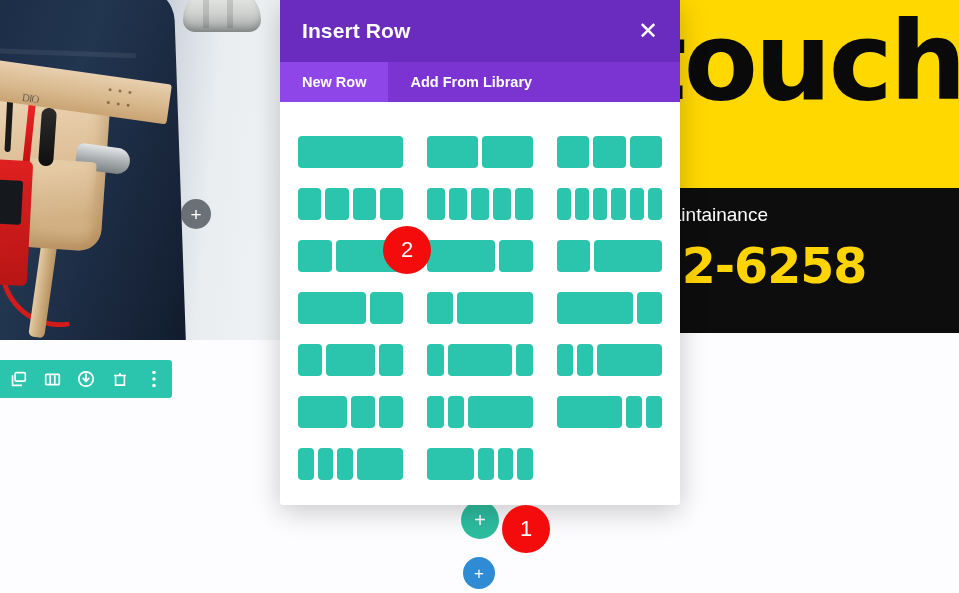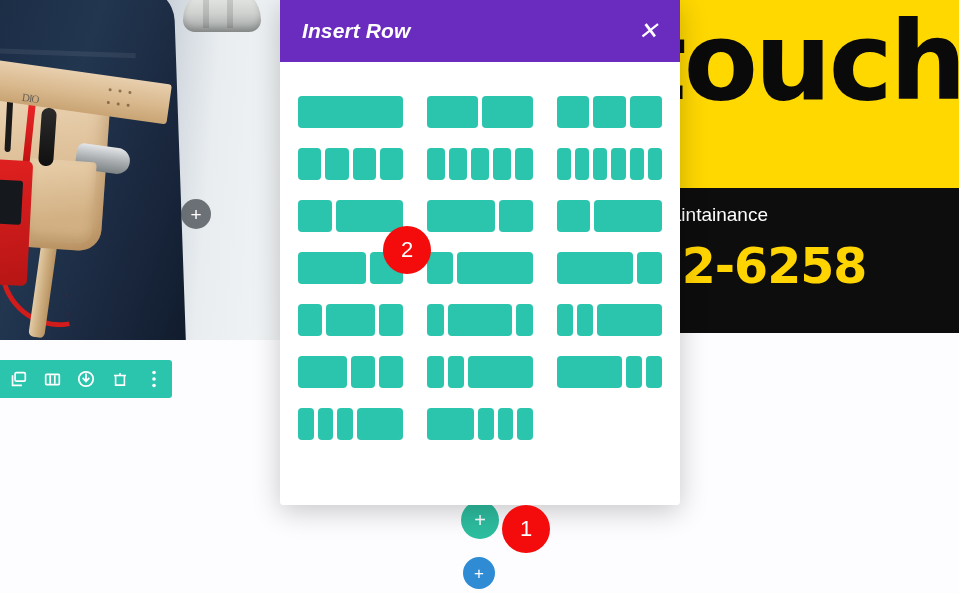--- a/index.html
+++ b/index.html
@@ -224,21 +224,20 @@
   
   #modal {
     position: absolute; left: 280px; top: 0;
     width: 400px; height: 505px;
     background: #ffffff;
     border-radius: 0 0 4px 4px;
     box-shadow: 0 6px 28px rgba(0,0,0,.22);
     overflow: hidden;
     display: flex; flex-direction: column;
     z-index: 40;
-    font-style: italic;
   }
   #modal-header {
     height: 62px; background: #6a2bbf;
     display: flex; align-items: center; justify-content: space-between;
     padding: 0 18px 0 22px; flex: none;
   }
   #modal-title {
     color: #ffffff; font-size: 21px; font-weight: 700;
     letter-spacing: .1px;
   }
@@ -387,20 +386,24 @@
     <div id="add-section-btn">+</div>
   </div>
 
   <div id="modal">
 
     <div id="modal-header">
       <div id="modal-title">Insert Row</div>
       <div id="modal-close">✕</div>
     </div>
 
+    <div id="modal-tabs">
+      <div class="tab active">New Row</div>
+      <div class="tab">Add From Library</div>
+    </div>
 
     <div id="modal-body">
       <div id="layout-grid">
           <div class="layout-option">
             <div class="col" style="width: calc(100% + 0px);"></div>
           </div>
           <div class="layout-option">
             <div class="col" style="width: calc(50% - 2px);"></div>
             <div class="col" style="width: calc(50% - 2px);"></div>
           </div>

